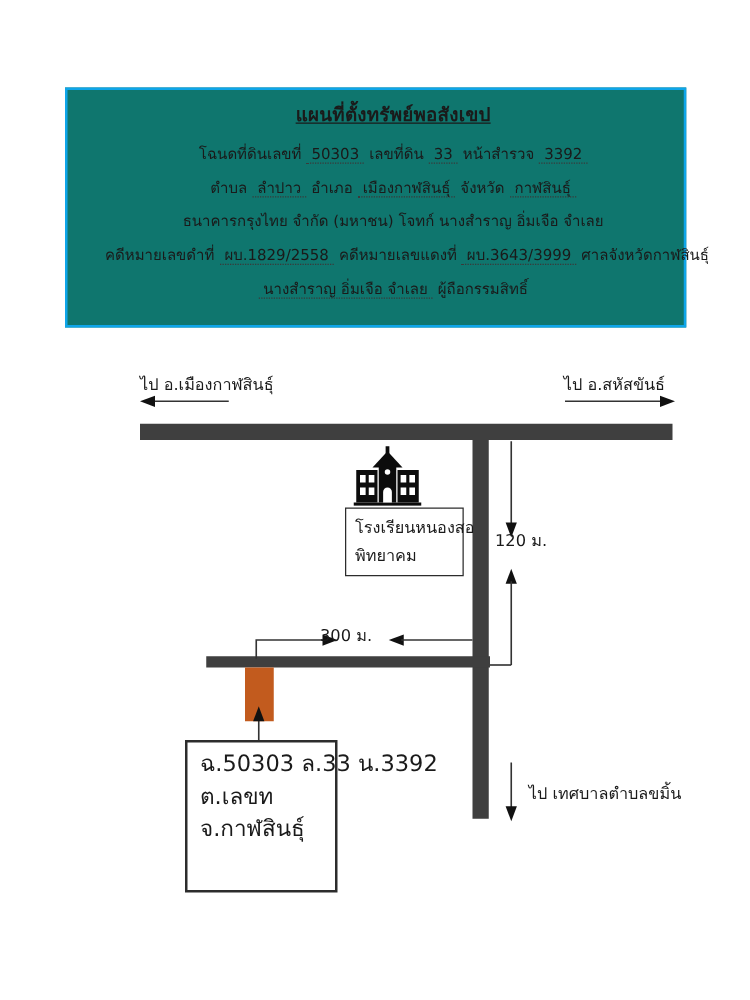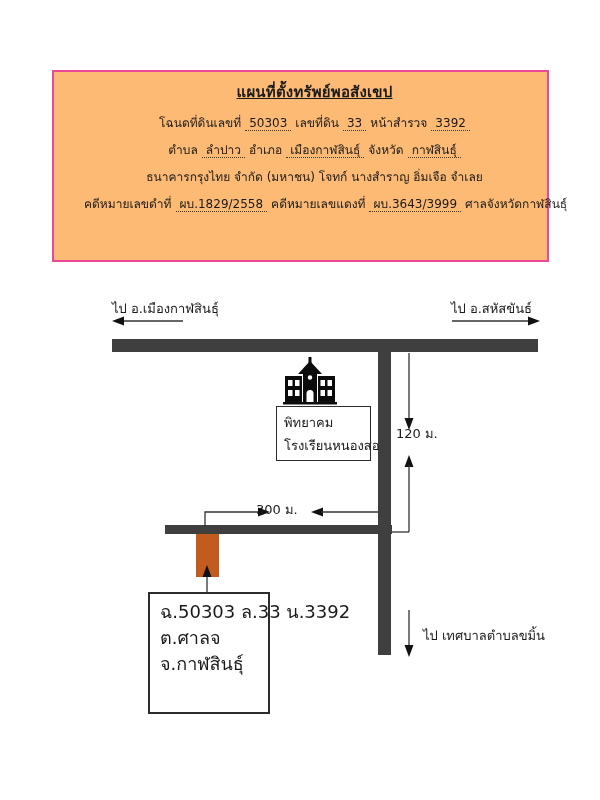--- a/index.html
+++ b/index.html
@@ -14,21 +14,21 @@
     font-family:"DejaVu Sans", sans-serif;
     color:var(--ink);
     width:600px;height:800px;
     position:relative;overflow:hidden;
   }
   .page{position:absolute;left:0;top:0;width:600px;height:800px;background:#fff;}
 
   
   .deed-box{
     position:absolute;left:52px;top:70px;width:497px;height:192px;
-    border:2px solid #ec4899;background:#fdba74;
+    border:2px solid #0ea5e9;background:#0f766e;
     text-align:center;padding-top:9px;padding-left:28px;
   }
   .deed-title{
     font-size:15px;font-weight:bold;text-decoration:underline;
     line-height:22px;margin-bottom:7px;letter-spacing:.2px;
   }
   .hline{
     font-size:12px;line-height:27px;white-space:nowrap;
   }
   .hline span{margin:0 2px;}
@@ -74,20 +74,23 @@
     </div>
 
     <div class="hline">
       <span>ธนาคารกรุงไทย จำกัด (มหาชน) โจทก์ นางสำราญ อิ่มเจือ จำเลย</span>
     </div>
 
     <div class="hline">
       <span>คดีหมายเลขดำที่</span><span class="du">ผบ.1829/2558</span><span>คดีหมายเลขแดงที่</span><span class="du">ผบ.3643/3999</span><span>ศาลจังหวัดกาฬสินธุ์</span>
     </div>
 
+    <div class="hline">
+      <span class="du">นางสำราญ อิ่มเจือ จำเลย</span><span>ผู้ถือกรรมสิทธิ์</span>
+    </div>
   </div>
 
   <svg class="map" viewBox="0 0 600 800" aria-hidden="true">
 
     <rect class="road" x="112" y="339" width="426" height="13"></rect>
     <rect class="road" x="378" y="352" width="13" height="303"></rect>
     <rect class="road" x="165" y="525" width="227" height="9"></rect>
 
     <rect class="marker-rect" x="196" y="534" width="23" height="43"></rect>
 
@@ -131,28 +134,28 @@
       <rect class="ico-w" x="37.5" y="34" width="4.5" height="6"></rect>
       <rect class="ico-w" x="44.5" y="34" width="4.5" height="6"></rect>
       <path class="ico-w" d="M23.5,46 v-8.5 a3.5,3.5 0 0 1 7,0 V46 Z"></path>
     </g>
   </svg>
 
   <div class="maplabel" style="left:112px;top:301px;">ไป อ.เมืองกาฬสินธุ์</div>
   <div class="maplabel" style="left:451px;top:301px;">ไป อ.สหัสขันธ์</div>
 
   <div class="school-box">
+    <div>โรงเรียนหนองสอ</div>
     <div>พิทยาคม</div>
-    <div>โรงเรียนหนองสอ</div>
   </div>
 
   <div class="maplabel" style="left:396px;top:426px;">120 ม.</div>
   <div class="maplabel" style="left:256px;top:502px;">300 ม.</div>
 
   <div class="prop-box">
     <div>ฉ.50303 ล.33 น.3392</div>
-    <div>ต.ศาลจ</div>
+    <div>ต.เลขท</div>
     <div>จ.กาฬสินธุ์</div>
   </div>
 
   <div class="maplabel" style="left:423px;top:628px;">ไป เทศบาลตำบลขมิ้น</div>
 
 </div>
 
 </body></html>

